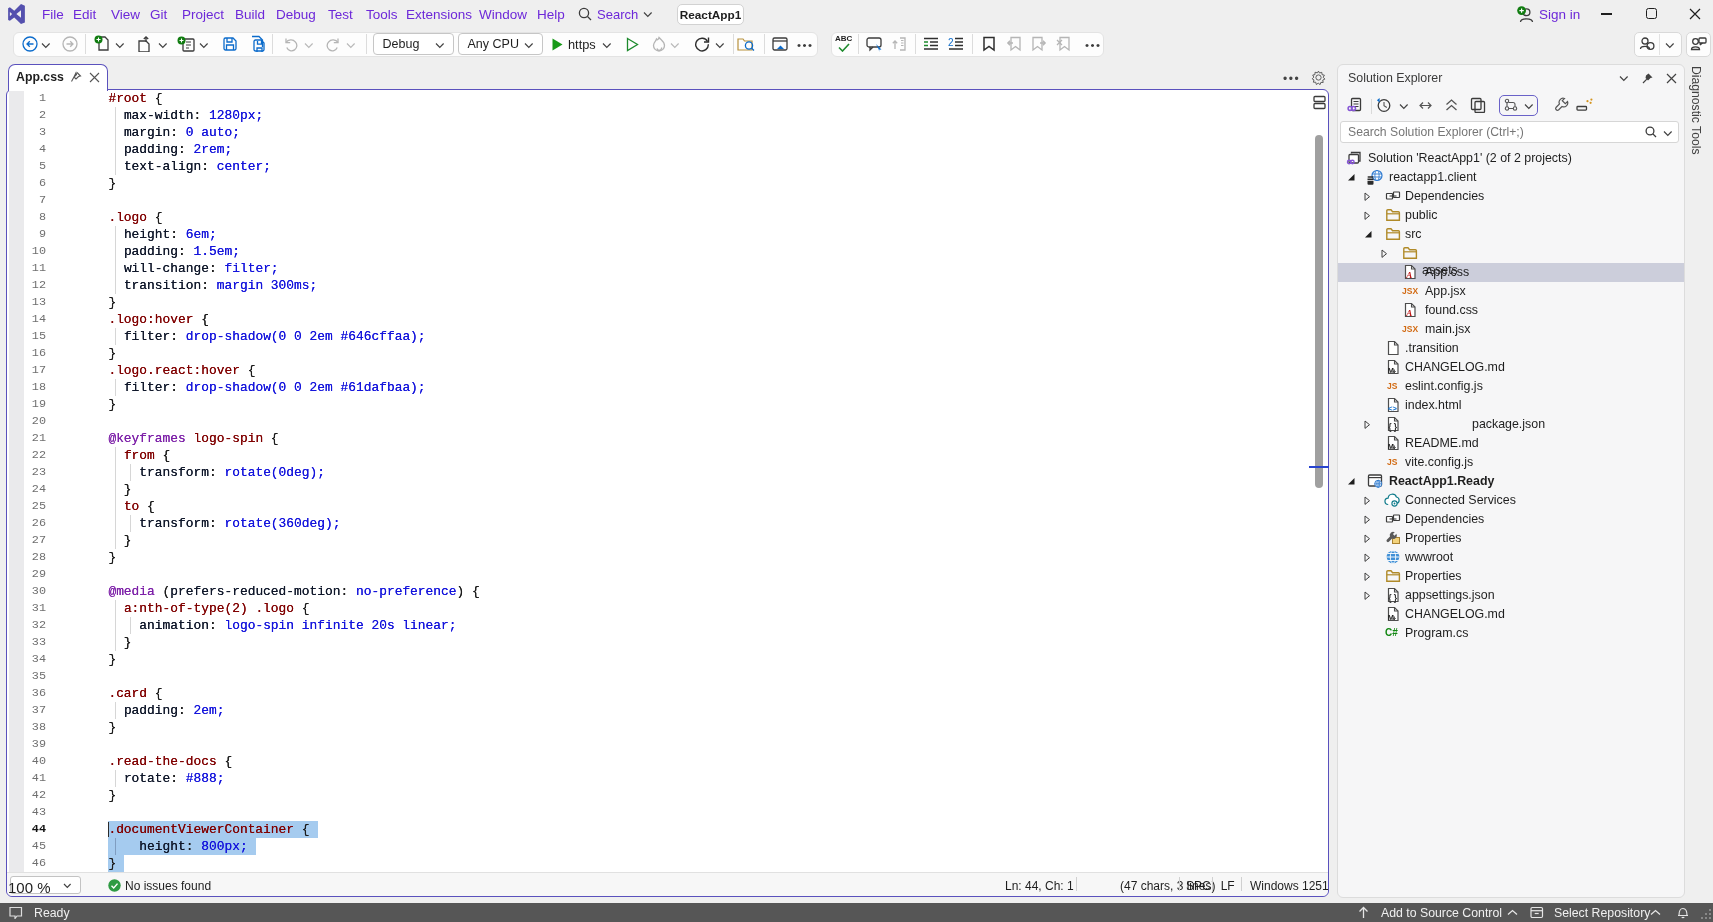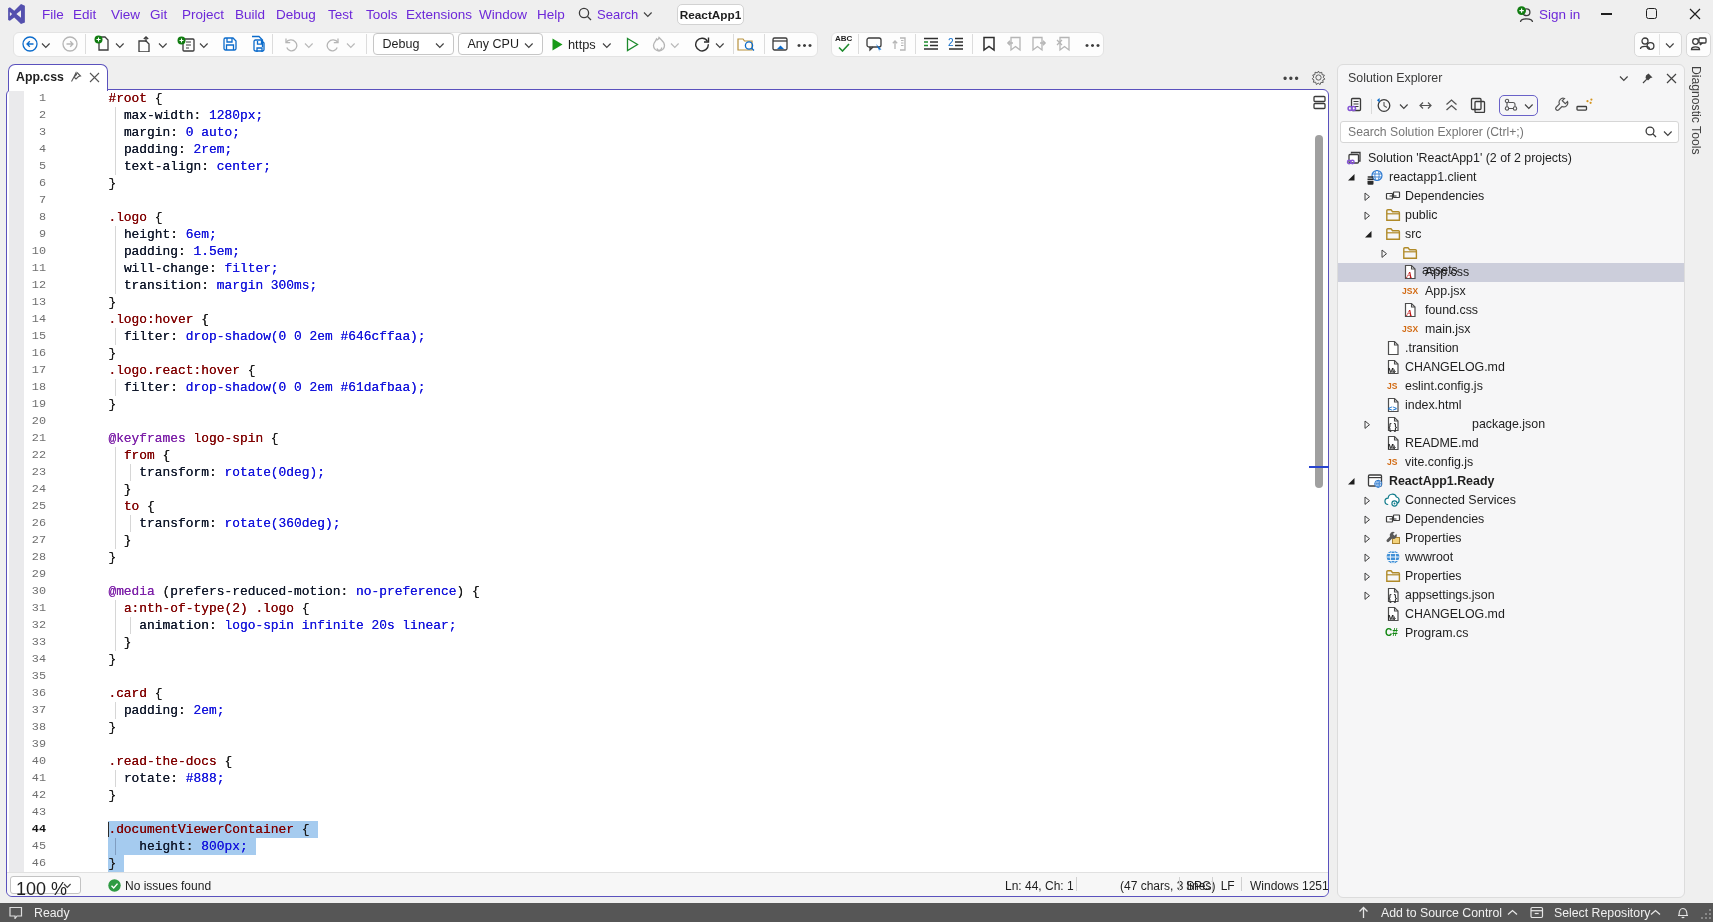--- a/index.html
+++ b/index.html
@@ -370,21 +370,21 @@
 
 <svg class="ab" style="left:1312px;top:95px" width="15" height="15">
     <rect x="2" y="1.5" width="11" height="5" rx="1" class="ic" stroke="#555"></rect>
     <rect x="2" y="8.5" width="11" height="5" rx="1" class="ic" stroke="#555"></rect>
   </svg>
 <div class="ab" style="left:1314.5px;top:135px;width:8px;height:353px;background:#a0a0a0;border-radius:4px"></div>
 <div class="ab" style="left:1308.5px;top:465.5px;width:20px;height:2.6px;background:#2743cf"></div>
 
 <div class="ab" style="left:7.2px;top:872px;width:1320.5px;height:24.3px;background:#f7f7f7;border-top:1px solid #e1e1e1;border-radius:0 0 6px 6px"></div>
 <div class="ab" style="left:10px;top:876px;width:71px;height:17.5px;background:#fff;border:1px solid #c3c3c3;border-radius:3px"></div>
-<span class="ab" style="left:16px;top:879px;font-size:18px;color:#1e1e1e">100 %</span>
+<span class="ab" style="left:8px;top:879px;font-size:15px;color:#1e1e1e">100 %</span>
 <svg class="ab" style="left:63px;top:883px" width="9" height="6">
     <path d="M1 1l3.3 3.3L7.6 1" class="ch"></path>
   </svg>
 <svg class="ab" style="left:108px;top:878.5px" width="13" height="13">
     <circle cx="6.5" cy="6.5" r="6.2" fill="#2e9b43"></circle>
     <path d="M3.5 6.8 L5.7 9 L9.5 4.6" fill="none" stroke="#fff" stroke-width="1.4"></path>
   </svg>
 <span class="ebt" style="left:125px">No issues found</span>
 <span class="ebt" style="left:1005px">Ln: 44, Ch: 1</span>
 <div class="esep" style="left:1076px"></div>

